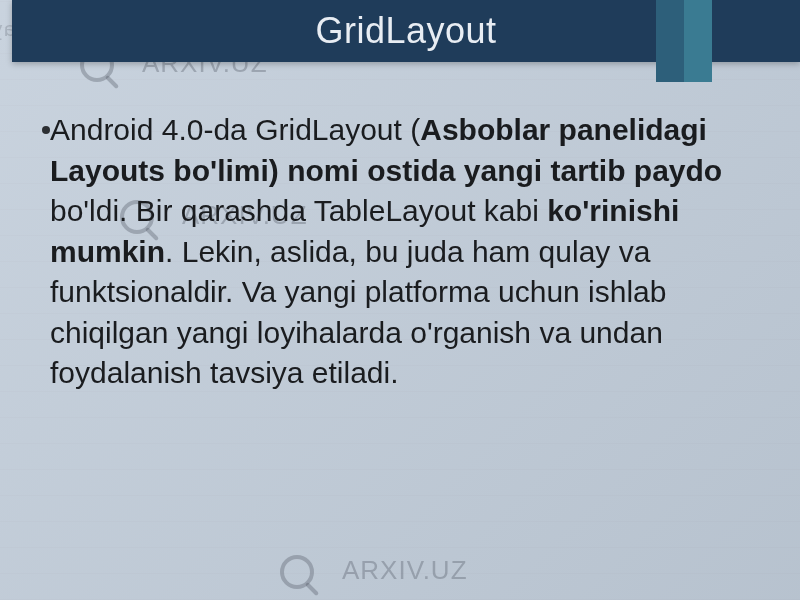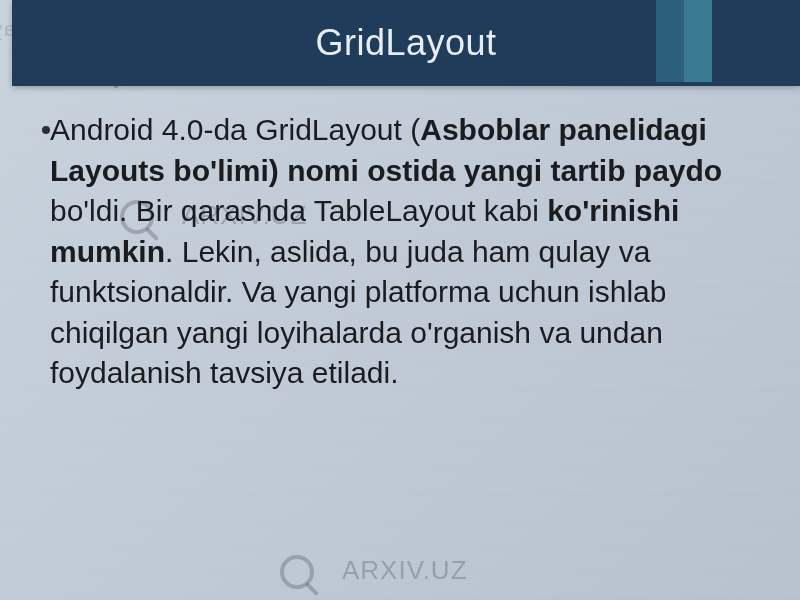--- a/index.html
+++ b/index.html
@@ -62,21 +62,21 @@
   border-radius: 2px;
 }
 .watermark-1 { top: 48px; left: 80px; font-size: 26px; }
 .watermark-2 { top: 200px; left: 120px; font-size: 26px; }
 .watermark-3 { top: 555px; left: 280px; font-size: 26px; }
 
 
 .header-bar {
   position: absolute;
   top: 0; left: 12px; right: 0;
-  height: 86px;
+  height: 62px;
   background: #1f3c5a;
   box-shadow: 0 2px 6px rgba(0,0,0,0.25);
   display: flex;
   align-items: center;
   justify-content: center;
 }
 .header-accent {
   position: absolute;
   top: 0; right: 88px;
   width: 56px; height: 82px;

